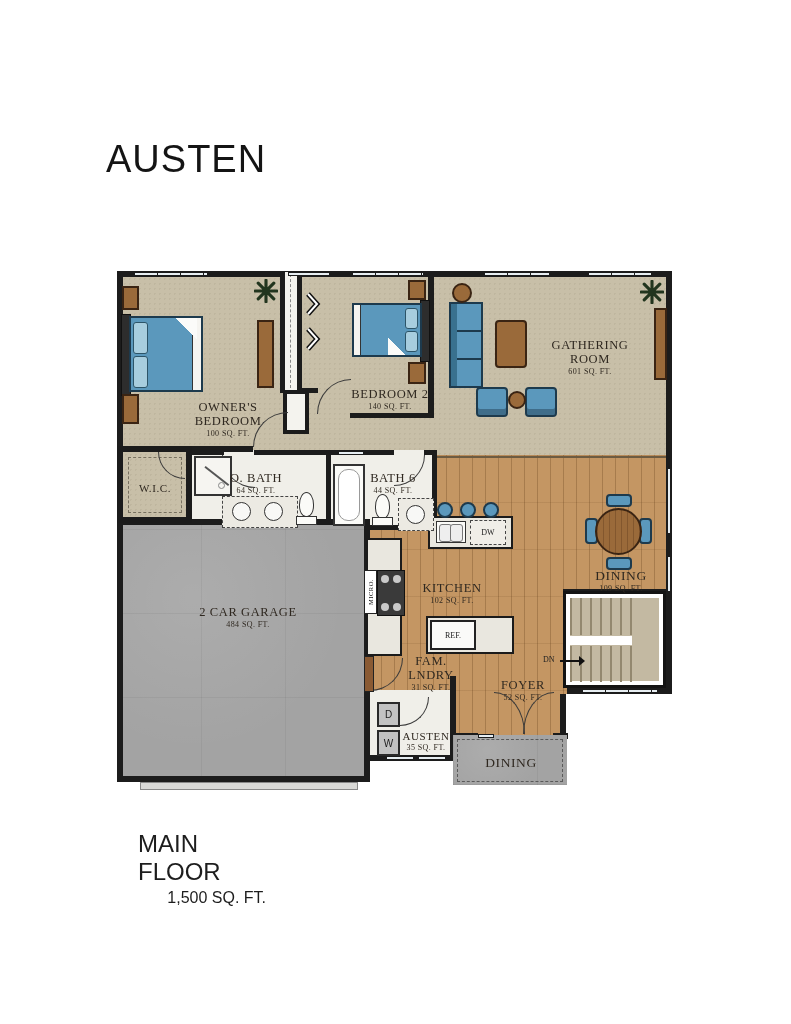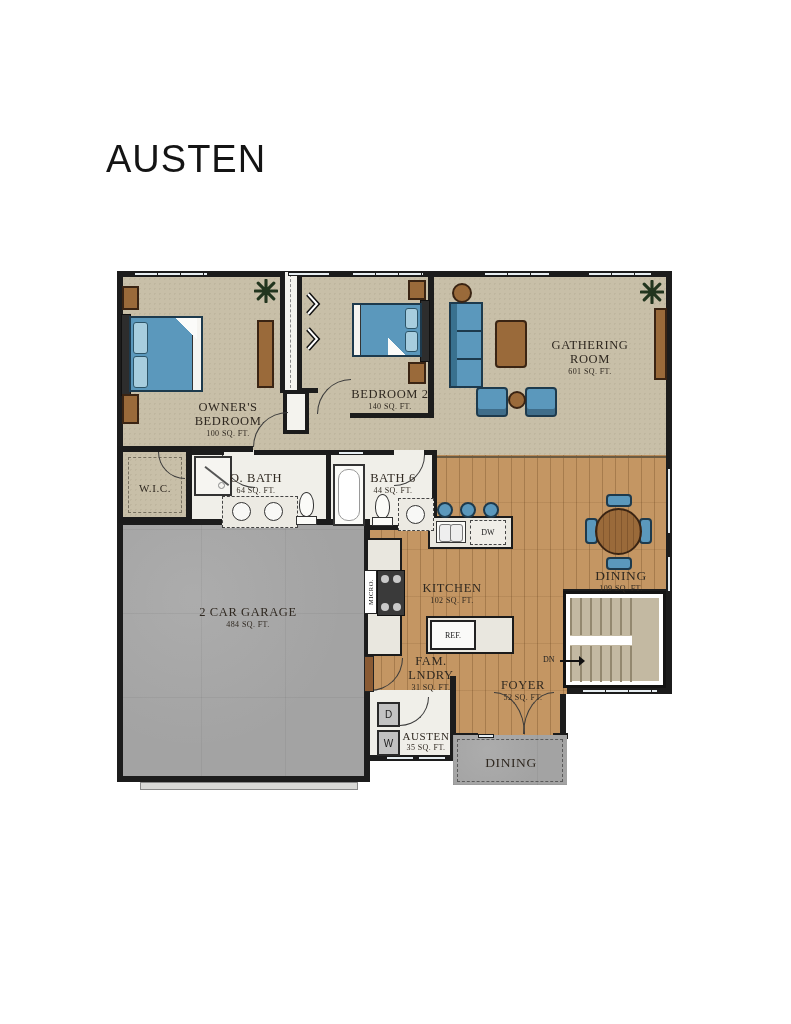--- a/index.html
+++ b/index.html
@@ -305,14 +305,18 @@
     <div class="lbl small" style="left:426px;top:741px;width:70px;">
       <span class="nm">AUSTEN</span>
       <span class="ar">35 SQ. FT.</span>
     </div>
     <div class="lbl big" style="left:511px;top:763px;width:90px;">
       <span class="nm">DINING</span>
     </div>
 
   </div>
 
+  <div class="footer">
+    <div class="f1">MAIN FLOOR</div>
+    <div class="f2">1,500 SQ. FT.</div>
+  </div>
 
 </div>
 
 </body></html>

